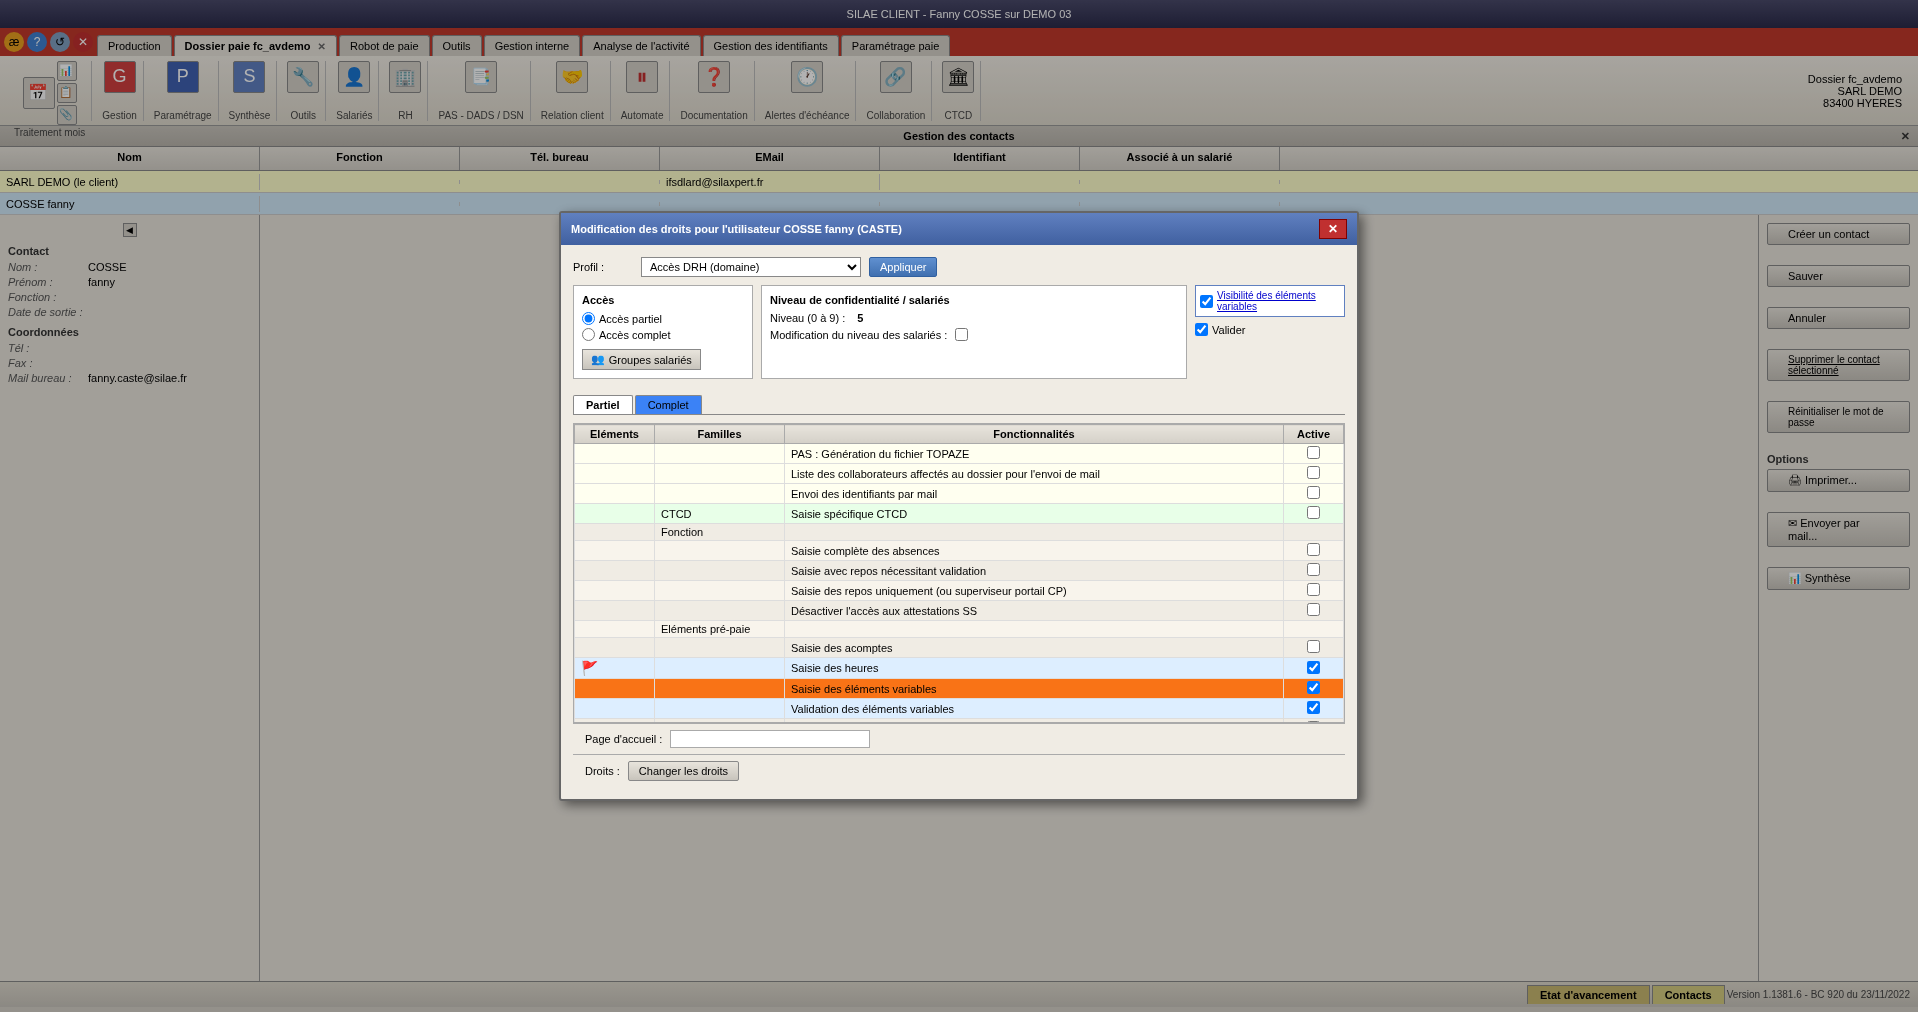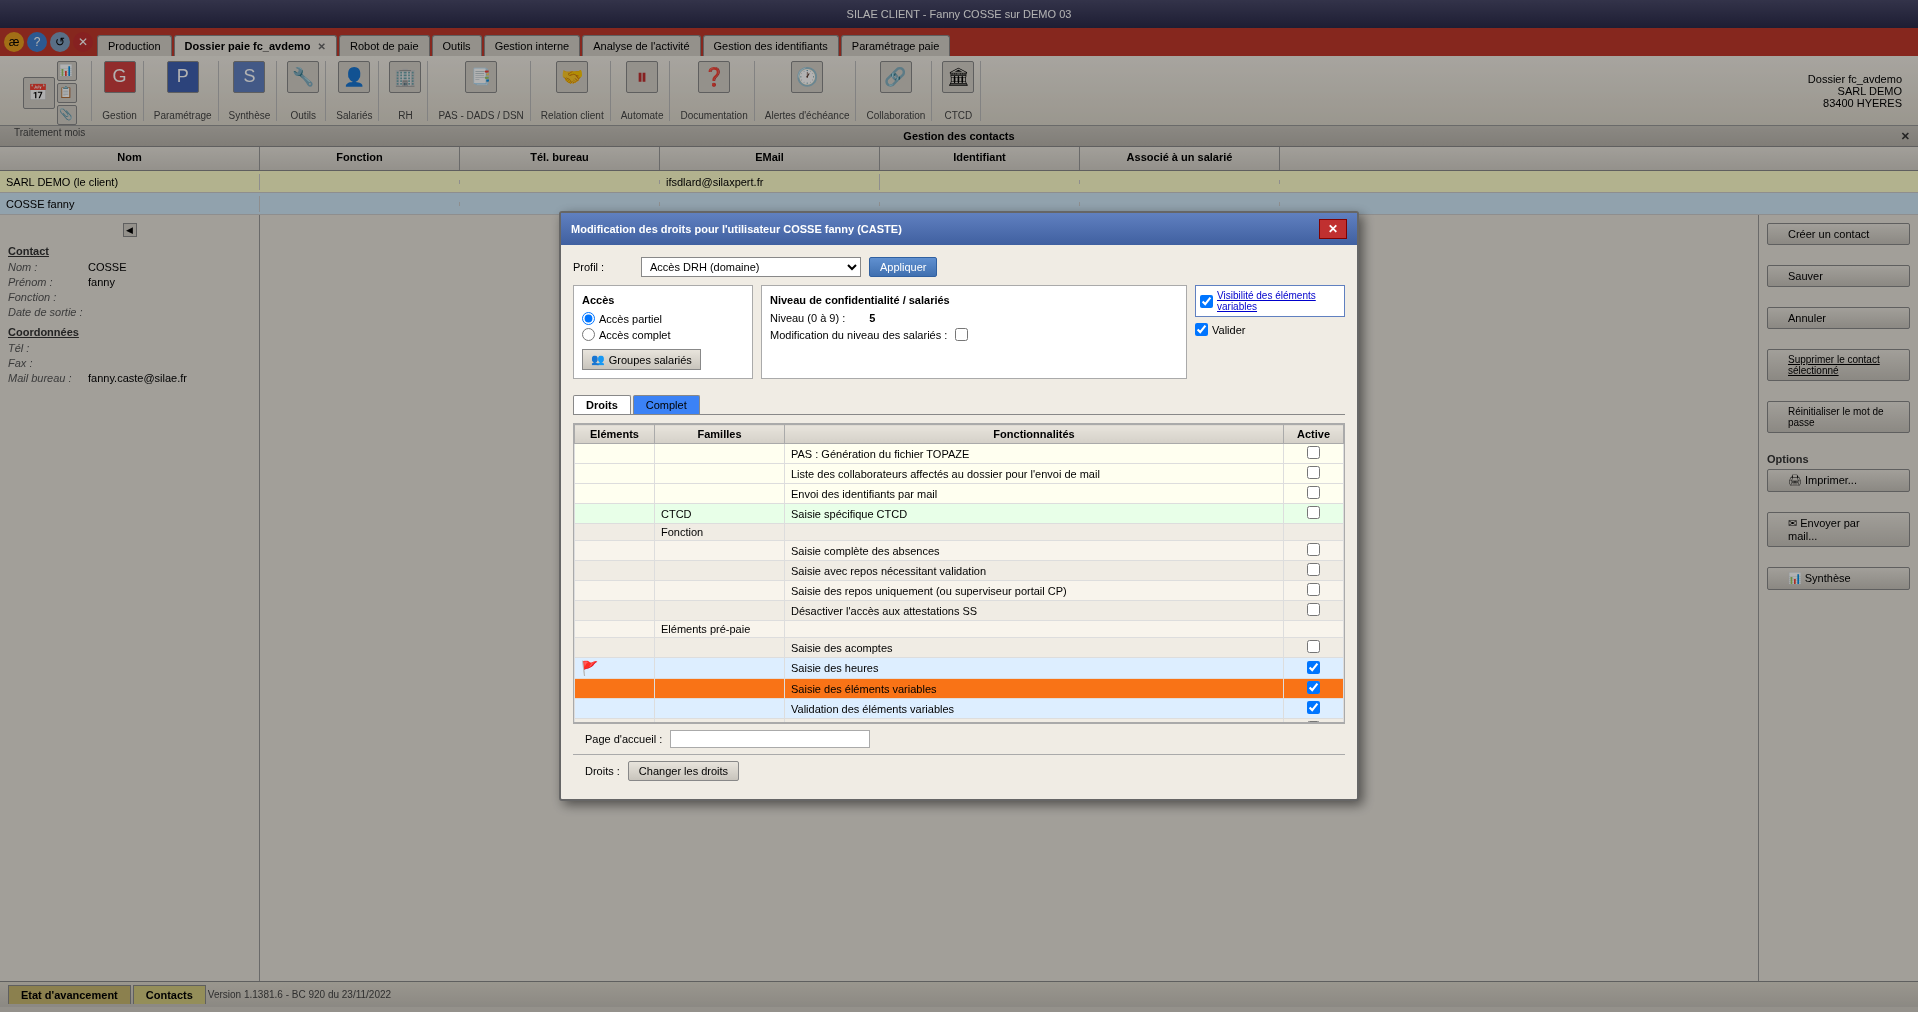--- a/index.html
+++ b/index.html
@@ -126,21 +126,21 @@
 
     
     #left-panel {
       width: 260px;
       background: #e8e4dc;
       border-right: 1px solid #999;
       overflow-y: auto;
       padding: 8px;
     }
     .contact-info-section { margin-top: 8px; }
-    .contact-info-label { font-weight: bold; color: #333; margin-bottom: 4px; text-decoration: underline; }
+    .contact-info-label { font-weight: bold; color: #333; margin-bottom: 4px; }
     .contact-info-row { display: flex; margin-bottom: 3px; }
     .contact-info-key { width: 80px; color: #555; font-style: italic; }
     .contact-info-val { color: #000; }
 
     
     #modal-overlay {
       position: fixed;
       top: 0; left: 0; right: 0; bottom: 0;
       background: rgba(0,0,0,0.3);
       z-index: 100;
@@ -260,21 +260,21 @@
     .valider-box {
       display: flex; align-items: center; gap: 4px; margin-bottom: 8px;
     }
 
     
     #bottom-bar {
       height: 26px;
       background: linear-gradient(to bottom, #ddd8cc, #c8c4bc);
       border-top: 1px solid #888;
       display: flex; align-items: center;
-      justify-content: flex-start;
+      justify-content: flex-end;
       padding: 0 8px;
     }
     .bottom-tab {
       padding: 3px 12px;
       border: 1px solid #888;
       border-bottom: none;
       background: #c8b870;
       cursor: pointer;
       margin-right: 2px;
       font-size: 11px;
@@ -625,21 +625,21 @@
           <div style="margin-top:8px;">
             <button class="groups-btn">
               <span>👥</span>
               <span>Groupes salariés</span>
             </button>
           </div>
         </div>
 
         <div class="confidentiality-section">
           <div style="font-weight:bold; margin-bottom:6px;">Niveau de confidentialité / salariés</div>
-          <div style="display:flex; align-items:center; gap:24px; margin-bottom:4px;">
+          <div style="display:flex; align-items:center; gap:12px; margin-bottom:4px;">
             <span>Niveau (0 à 9) :</span>
             <span style="font-weight:bold;">5</span>
           </div>
           <div style="display:flex; align-items:center; gap:8px;">
             <span>Modification du niveau des salariés :</span>
             <input type="checkbox" style="">
           </div>
         </div>
 
         <div style="width:150px;">
@@ -648,21 +648,21 @@
             <span style="font-size:10px;">Visibilité des éléments variables</span>
           </div>
           <div class="valider-box">
             <input type="checkbox" checked="" style="">
             <span>Valider</span>
           </div>
         </div>
       </div>
 
       <div class="tab-row">
-        <div class="modal-tab active">Droits</div>
+        <div class="modal-tab active">Partiel</div>
         <div class="modal-tab">Complet</div>
       </div>
 
       <div class="perm-table-container">
         <table class="permissions-table">
           <thead>
             <tr>
               <th style="width:80px;">Eléments</th>
               <th style="width:130px;">Familles</th>
               <th>Fonctionnalités</th>

